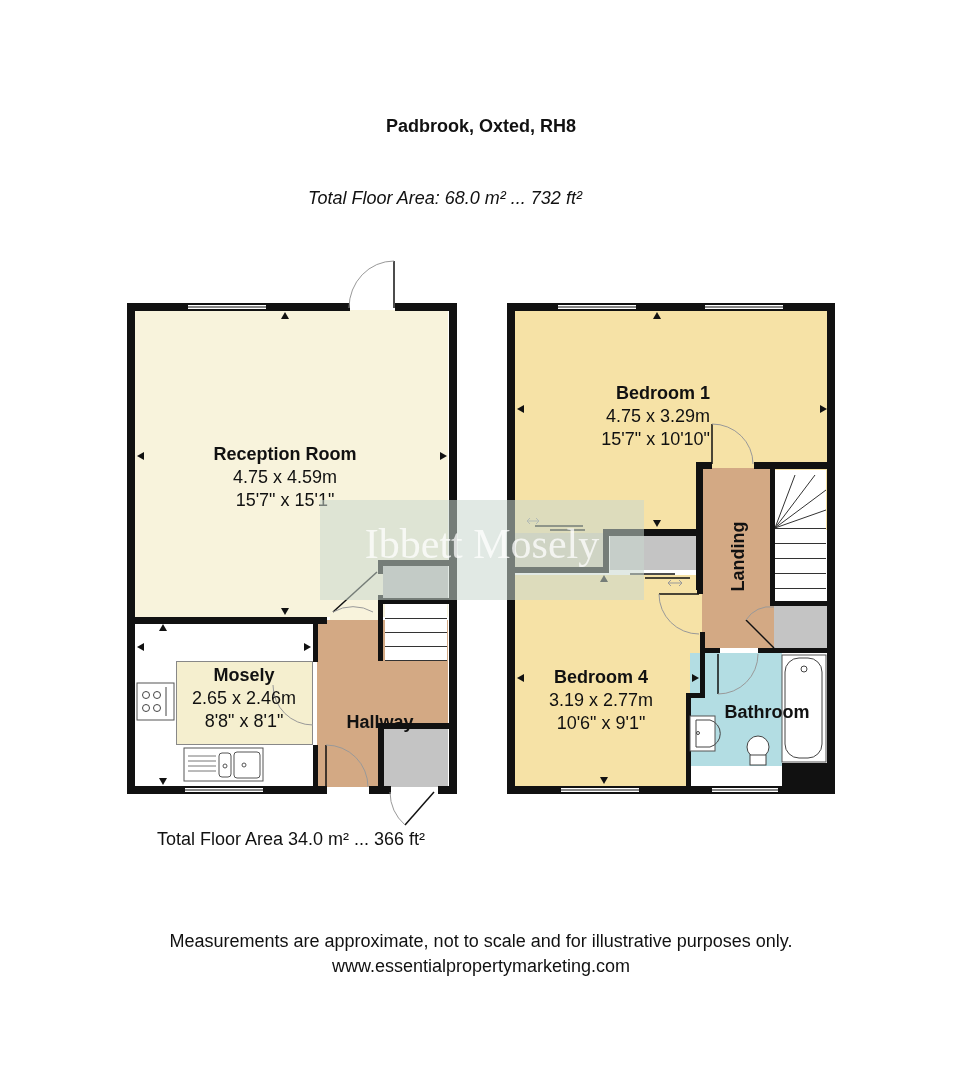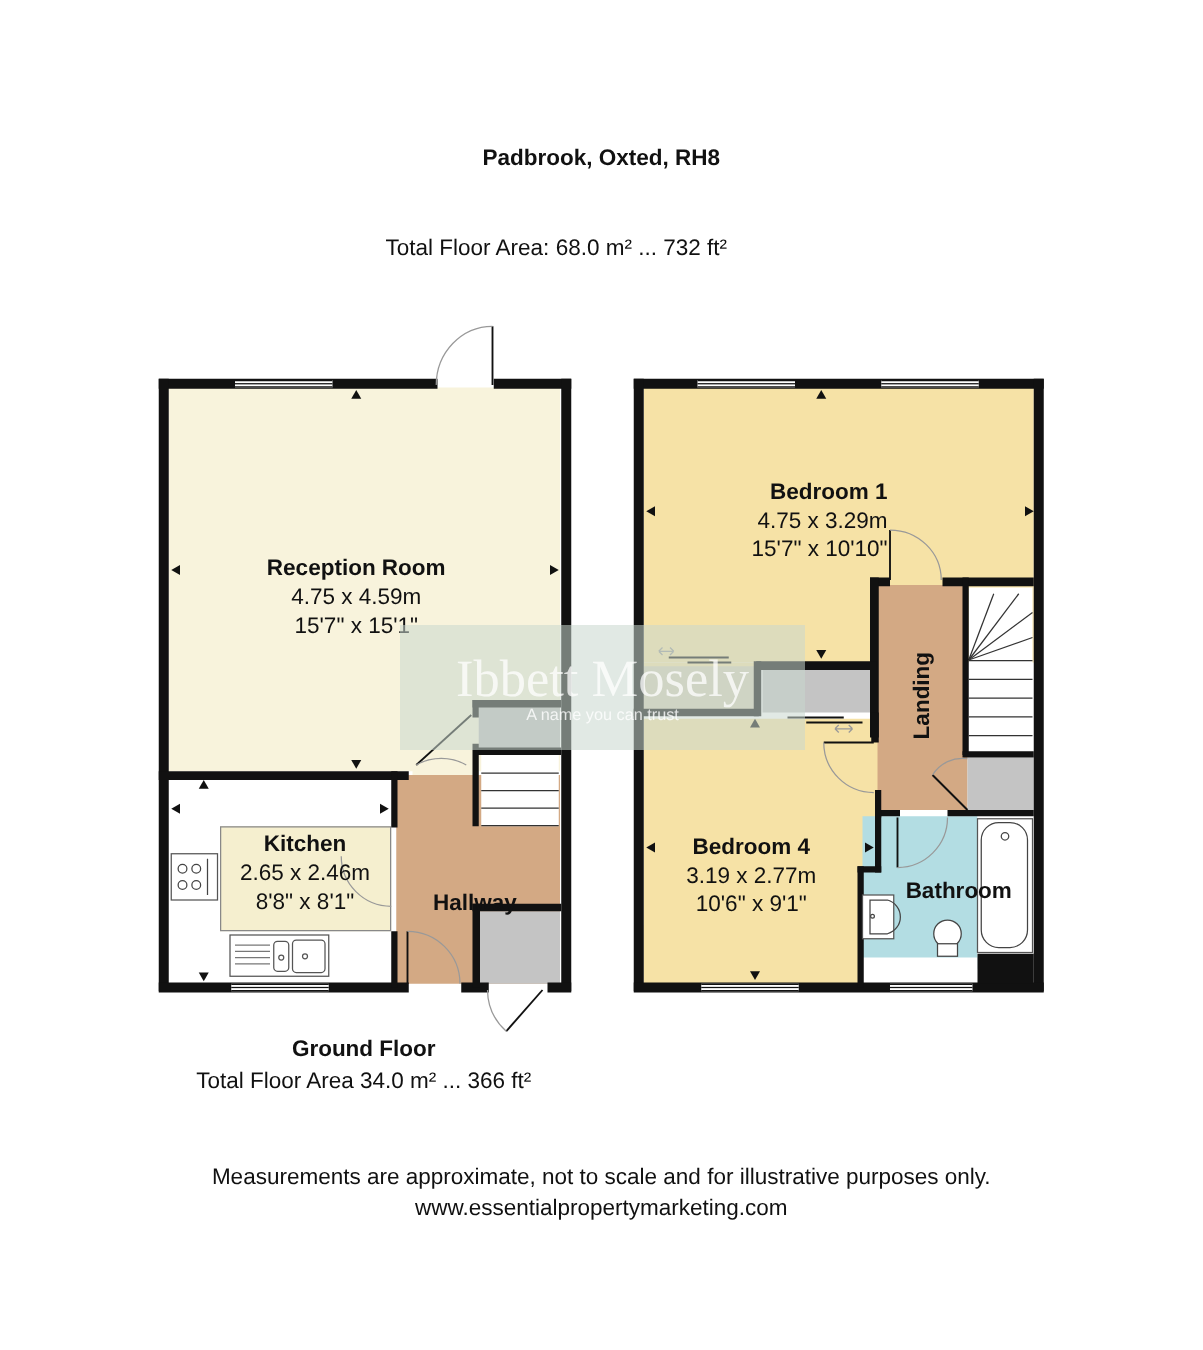--- a/index.html
+++ b/index.html
@@ -1,20 +1,20 @@
 <!DOCTYPE html>
 <html><head>
 <meta charset="utf-8">
 <style>
   html, body { margin:0; padding:0; background:#ffffff; }
   body { width:962px; height:1080px; position:relative; overflow:hidden; font-family:"Liberation Sans", sans-serif; color:#111; }
   .abs { position:absolute; }
   .txt-c { text-align:center; }
   .title { left:0; width:962px; top:116px; font-size:18px; font-weight:bold; }
-  .subtitle { left:0; width:890px; top:188px; font-size:18px; }
+  .subtitle { left:0; width:890px; top:188px; font-size:18px;font-style:italic; }
   .wall { position:absolute; background:#111; }
   .room { position:absolute; }
   .win { position:absolute; background:#fff; border-top:1px solid #111; border-bottom:1px solid #111; }
   .win::after { content:""; position:absolute; left:0; right:0; top:50%; height:1px; background:#111; transform:translateY(-50%); }
   .label { position:absolute; text-align:center; font-size:18px; line-height:23px; }
   .label .name { font-weight:bold; }
   .arrow { position:absolute; width:0; height:0; }
   .a-up { border-left:4px solid transparent; border-right:4px solid transparent; border-bottom:7px solid #111; }
   .a-down { border-left:4px solid transparent; border-right:4px solid transparent; border-top:7px solid #111; }
   .a-left { border-top:4px solid transparent; border-bottom:4px solid transparent; border-right:7px solid #111; }
@@ -121,21 +121,21 @@
   <div class="arrow a-down" style="left:159px;top:778px;"></div>
   <div class="arrow a-left" style="left:137px;top:643px;"></div>
   <div class="arrow a-right" style="left:304px;top:643px;"></div>
 
   <div class="label" style="left:185px;top:443px;width:200px;">
     <div class="name">Reception Room</div>
     <div>4.75 x 4.59m</div>
     <div>15'7" x 15'1"</div>
   </div>
   <div class="label" style="left:174px;top:664px;width:140px;">
-    <div class="name">Kitchen</div>
+    <div class="name">Mosely</div>
     <div>2.65 x 2.46m</div>
     <div>8'8" x 8'1"</div>
   </div>
   <div class="label" style="left:325px;top:711px;width:110px;">
     <div class="name">Hallway</div>
   </div>
 </div>
 
 <div>
 
@@ -256,24 +256,22 @@
   <div class="label" style="left:688px;top:545px;width:100px;transform:rotate(-90deg);transform-origin:50% 50%;">
     <div class="name">Landing</div>
   </div>
   <div class="label" style="left:712px;top:701px;width:110px;">
     <div class="name">Bathroom</div>
   </div>
 </div>
 
 <div class="watermark">
   <div class="wm-name">Ibbett Mosely</div>
-  <div class="wm-tag">A name you can trust</div>
 </div>
 
 <div class="floor-caption" style="left:110px;top:827px;width:362px;">
-  <div class="fname">Ground Floor</div>
   <div>Total Floor Area 34.0 m² ... 366 ft²</div>
 </div>
 <div class="floor-caption" style="left:490px;top:827px;width:362px;">
 </div>
 
 <div class="footer" style="top:929px;text-align:center;">Measurements are approximate, not to scale and for illustrative purposes only.</div>
 <div class="footer" style="top:954px;">www.essentialpropertymarketing.com</div>
 
 </body></html>

